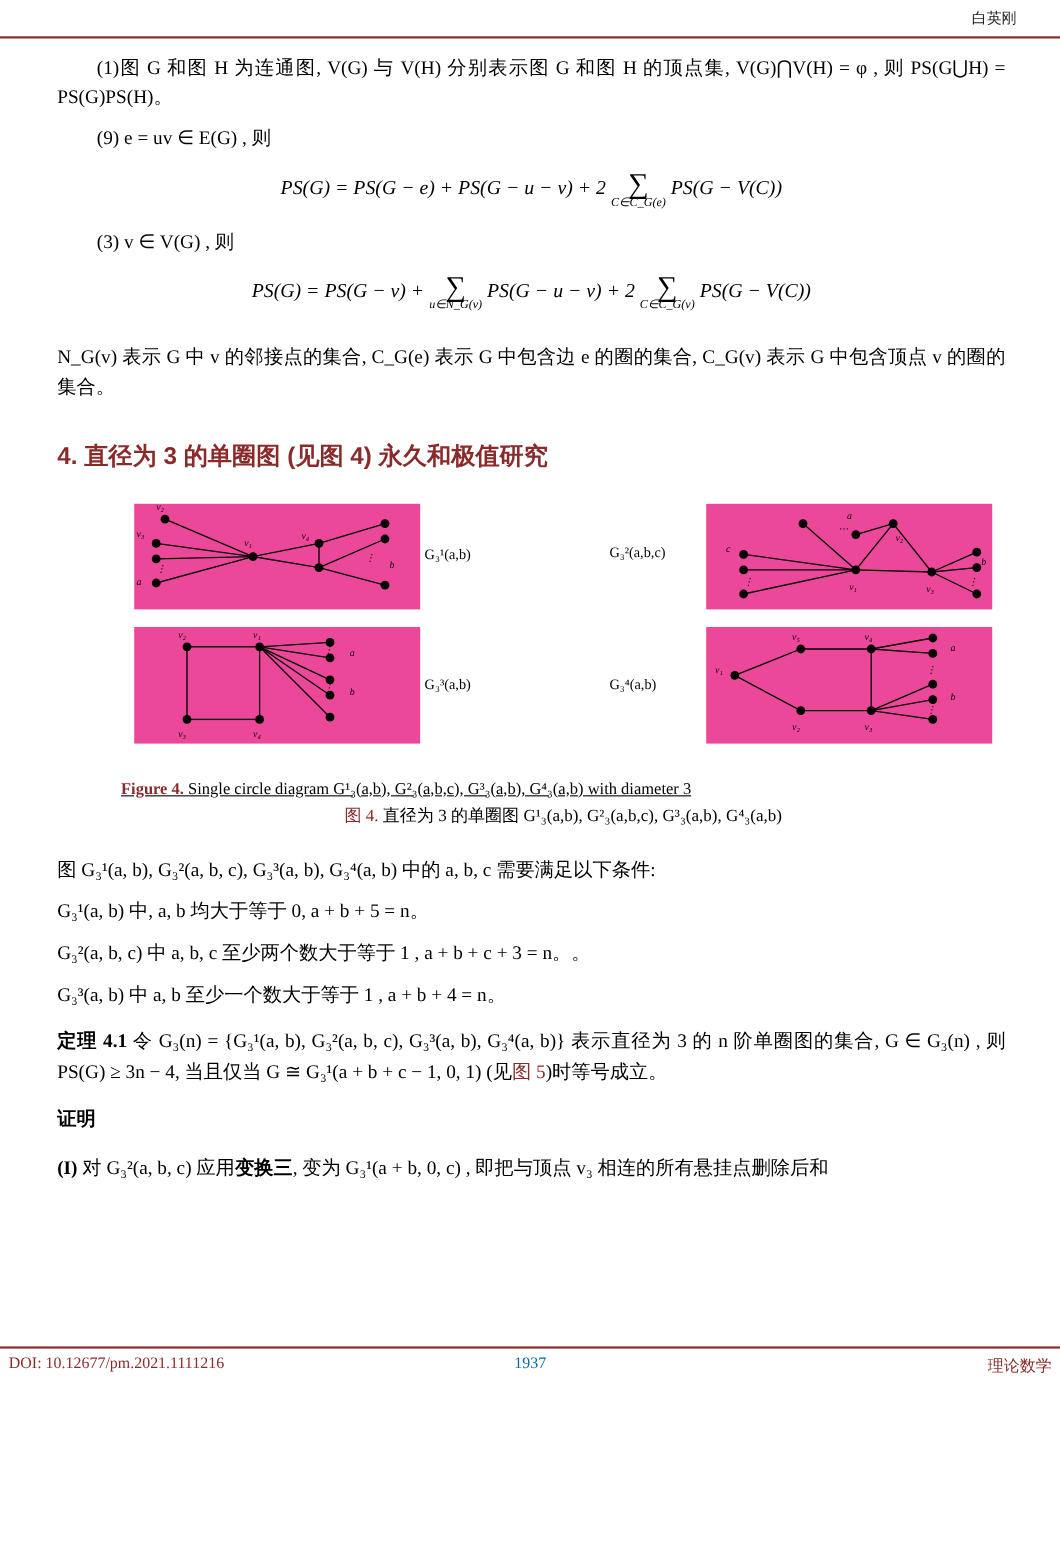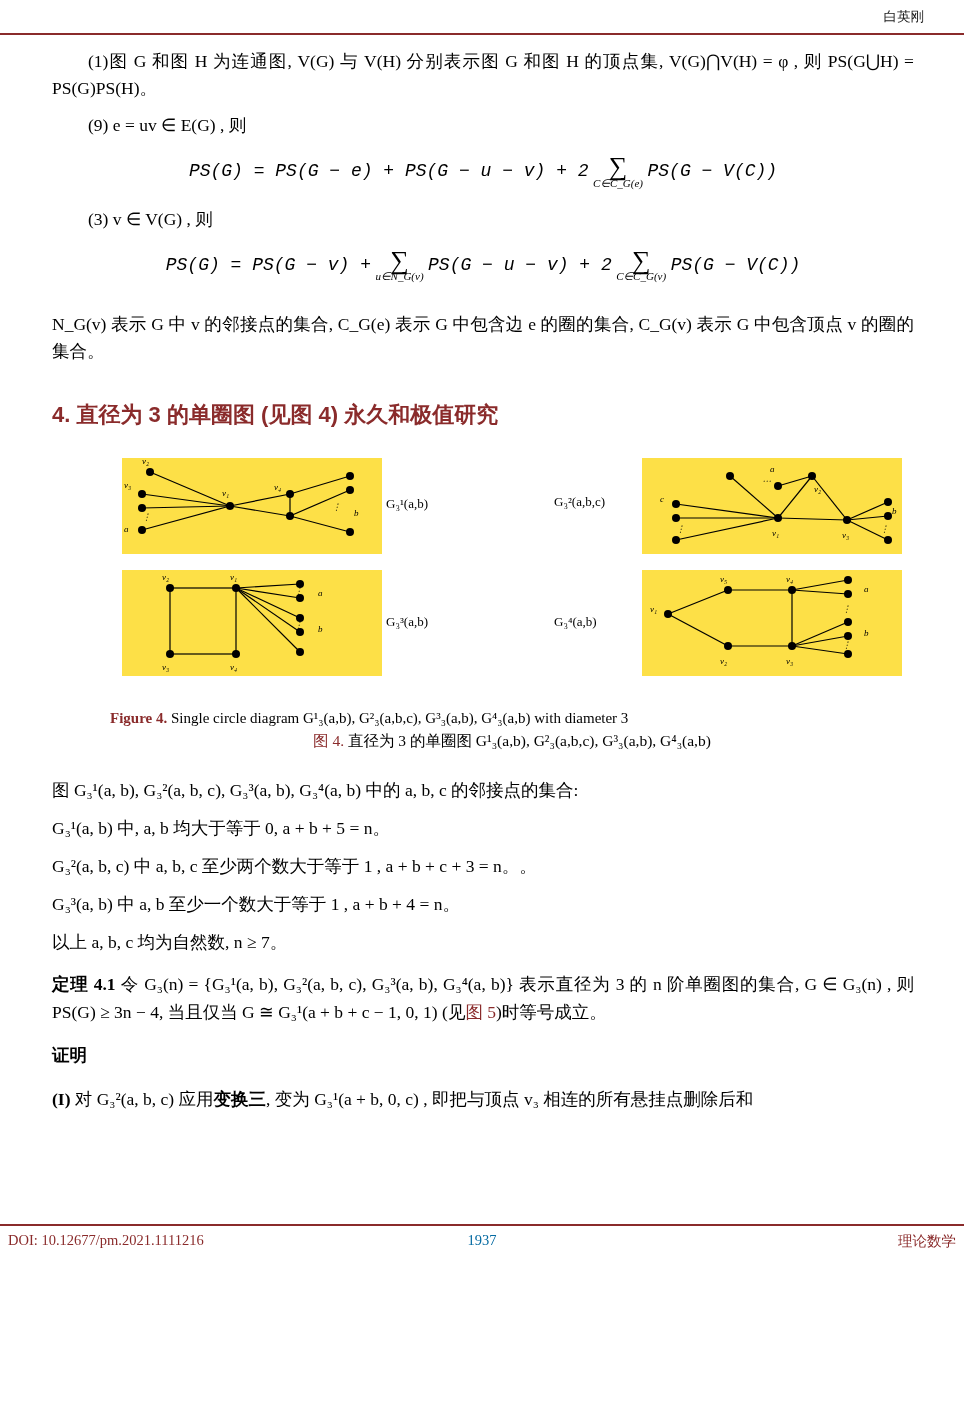--- a/index.html
+++ b/index.html
@@ -49,21 +49,21 @@
     left: 52px;
     width: 862px;
   }
   .para {
     font-size: 17.5px;
     line-height: 1.55;
     margin: 0 0 2px 0;
     text-align: justify;
   }
   .indent { text-indent: 36px; }
-  .math { font-family: Liberation Mono, monospace; font-style: italic; }
+  .math { font-family: Liberation Serif, serif; font-style: italic; }
   .display {
     text-align: center;
     font-size: 18px;
     margin: 16px 0 10px 0;
   }
   .big-op {
     display: inline-block;
     position: relative;
     vertical-align: middle;
     text-align: center;
@@ -79,21 +79,21 @@
     font-family: "Liberation Sans", sans-serif;
   }
   
   .figure-wrap {
     margin: 18px 0 0 0;
     position: relative;
     height: 250px;
   }
   .fig-panel {
     position: absolute;
-    background: #fde047;
+    background: #ec4899;
   }
   .fig-caption-en {
     font-size: 15px;
     margin-top: 12px;
   }
   .fig-caption-en b { color: #8a2b2b; font-weight: bold; }
   .fig-caption-cn {
     font-size: 15.5px;
     margin-top: 4px;
   }
@@ -351,34 +351,33 @@
             <text x="222" y="22">a</text>
             <text x="222" y="66">b</text>
             <text x="200" y="42">⋮</text>
             <text x="200" y="78">⋮</text>
           </g>
         </svg>
         <div style="position:absolute; left:-88px; top:44px; font-size:13px; white-space:nowrap;">G₃⁴(a,b)</div>
       </div>
     </div>
 
-    <div class="fig-caption-en" style="margin-left:58px;">
+    <div class="fig-caption-en" style="margin-left:58px;text-decoration:underline;">
       <b>Figure 4.</b>
       <span>Single circle diagram  G¹₃(a,b), G²₃(a,b,c), G³₃(a,b), G⁴₃(a,b) with diameter 3</span>
     </div>
     <div class="fig-caption-cn" style="margin-left:58px;text-align:center;">
       <span class="lbl">图 4.</span>
       <span>直径为 3 的单圈图 G¹₃(a,b), G²₃(a,b,c), G³₃(a,b), G⁴₃(a,b)</span>
     </div>
 
-    <p class="cond" style="margin-top:26px;">图 G₃¹(a, b), G₃²(a, b, c), G₃³(a, b), G₃⁴(a, b) 中的 a, b, c 的邻接点的集合:</p>
+    <p class="cond" style="margin-top:26px;">图 G₃¹(a, b), G₃²(a, b, c), G₃³(a, b), G₃⁴(a, b) 中的 a, b, c 需要满足以下条件:</p>
     <p class="cond">G₃¹(a, b) 中, a, b 均大于等于 0, a + b + 5 = n。</p>
     <p class="cond">G₃²(a, b, c) 中 a, b, c 至少两个数大于等于 1 , a + b + c + 3 = n。。</p>
     <p class="cond">G₃³(a, b) 中 a, b 至少一个数大于等于 1 , a + b + 4 = n。</p>
-    <p class="cond">以上 a, b, c 均为自然数, n ≥ 7。</p>
 
     <p class="thm">
       <span class="bold">定理 4.1</span>
       <span>令 G₃(n) = {G₃¹(a, b), G₃²(a, b, c), G₃³(a, b), G₃⁴(a, b)} 表示直径为 3 的 n 阶单圈图的集合, G ∈ G₃(n) , 则 PS(G) ≥ 3n − 4, 当且仅当 G ≅ G₃¹(a + b + c − 1, 0, 1) (见</span><span class="link">图 5</span><span>)时等号成立。</span>
     </p>
 
     <p class="proof-head">证明</p>
     <p class="thm" style="">
       <span class="bold">(I)</span>
       <span>对 G₃²(a, b, c) 应用</span><span class="bold">变换三</span><span>, 变为 G₃¹(a + b, 0, c) , 即把与顶点 v₃ 相连的所有悬挂点删除后和</span>

